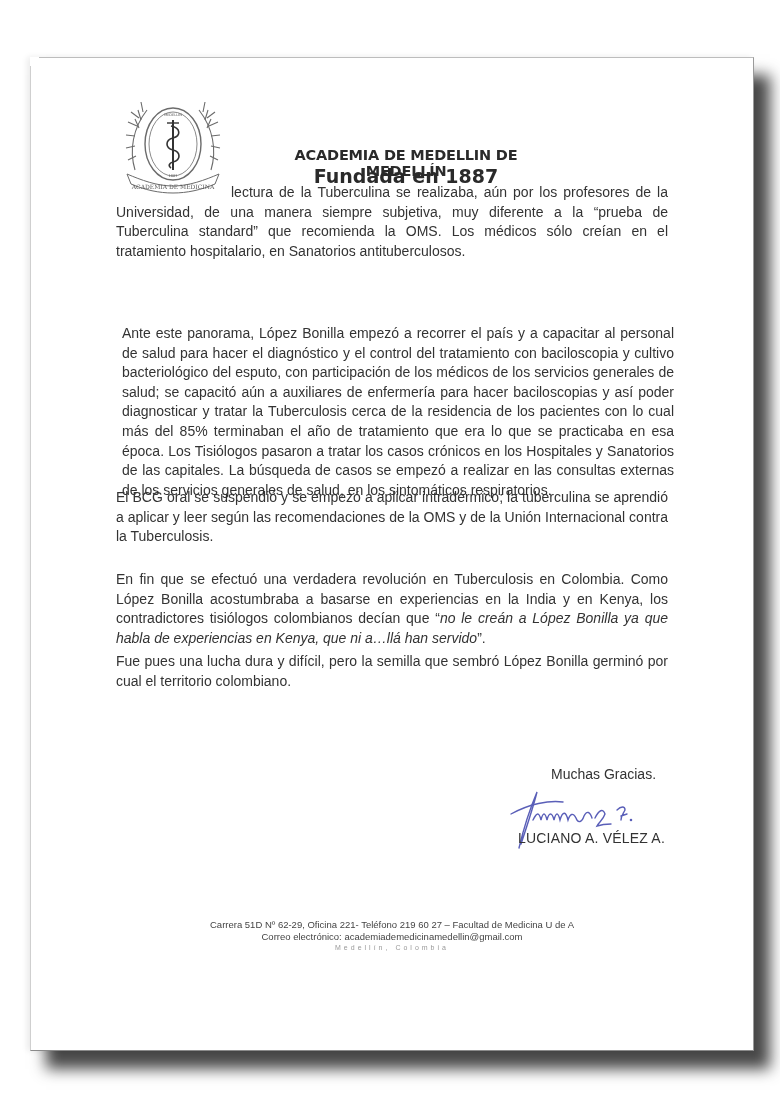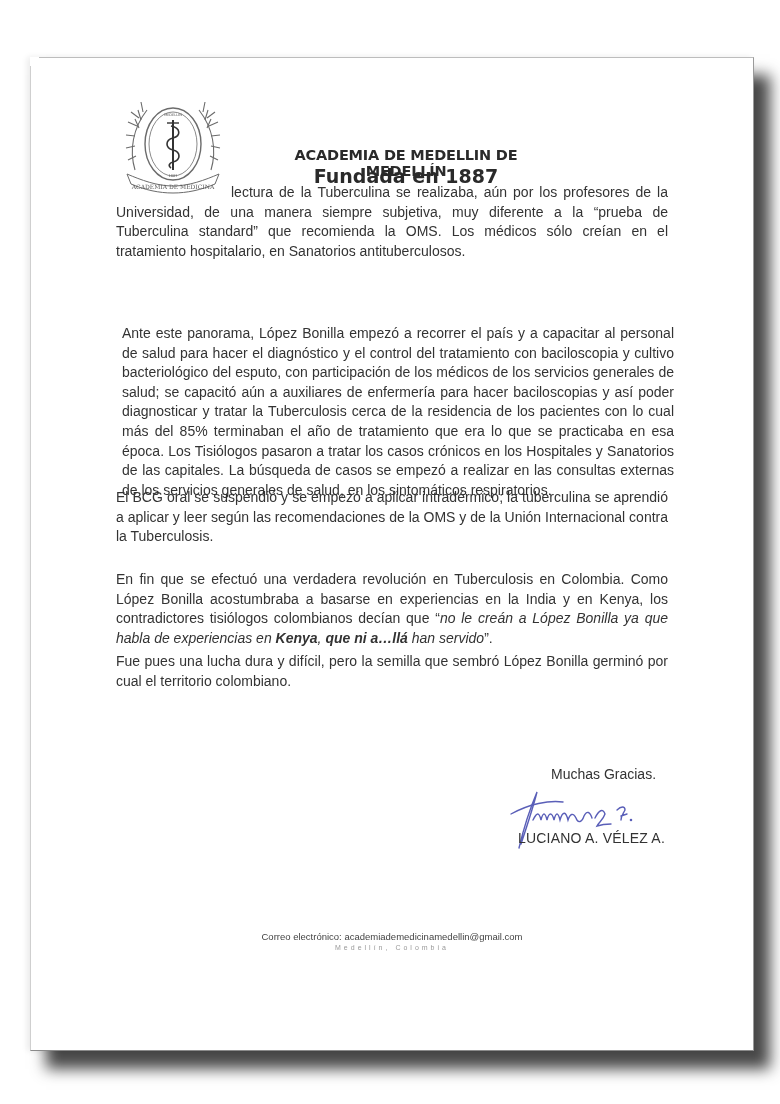--- a/index.html
+++ b/index.html
@@ -42,21 +42,21 @@
   .closing { position:absolute; left:520px; top:708px; font-size:14px; color:#333; }
   .signature { position:absolute; left:458px; top:728px; width:200px; height:70px; }
   .signer { position:absolute; left:487px; top:772px; font-size:14px; color:#333; letter-spacing:0.2px; }
   .footer {
     position:absolute; left:120px; width:482px; text-align:center; font-size:9.5px; color:#444;
   }
   .f1 { top:861px; }
   .f2 { top:873px; }
   .f3 { top:886px; color:#999; font-size:7px; letter-spacing:3px; }
   .it { font-style:italic; }
-  .bi { font-style:italic; font-weight:bold; }
+  .bi { font-style:italic; font-weight:normal; }
 </style>
 </head>
 <body>
 
 <div class="page">
 
   <svg class="logo" viewBox="0 0 104 104">
     <g fill="none" stroke="#6b6b6b" stroke-width="1.1">
 
       <path d="M14 78 C8 58 12 36 26 18"></path>
@@ -114,15 +114,16 @@
       <path d="M22 28 C40 18 60 14 74 16"></path>
       <path d="M44 34 c4 -8 6 -8 8 0 c2 -8 4 -8 6 0 c2 -8 5 -8 7 0 c2 -8 4 -8 6 0 c3 -10 6 -8 8 0 c2 -6 5 -8 8 -2 c2 6 6 4 8 -2 c3 -6 6 -4 8 2"></path>
       <path d="M106 32 c4 -8 8 -10 10 -4 c-2 6 -6 8 -8 12 c6 -2 10 -2 14 -2"></path>
       <path d="M128 24 c4 -4 8 -4 8 0 c-2 4 -4 6 -4 10 M132 30 l6 -2"></path>
       <circle cx="142" cy="34" r="0.6"></circle>
     </g>
   </svg>
 
   <div class="signer">LUCIANO A. VÉLEZ A.</div>
 
+  <div class="footer f1">Carrera 51D Nº 62-29, Oficina 221- Teléfono 219 60 27 – Facultad de Medicina U de A</div>
   <div class="footer f2">Correo electrónico: academiademedicinamedellin@gmail.com</div>
   <div class="footer f3">Medellín, Colombia</div>
 </div>
 
 </body></html>

